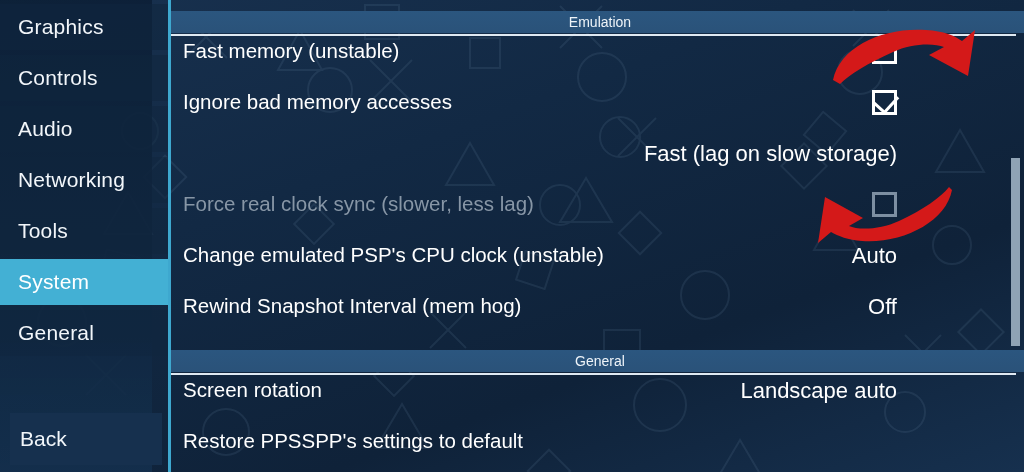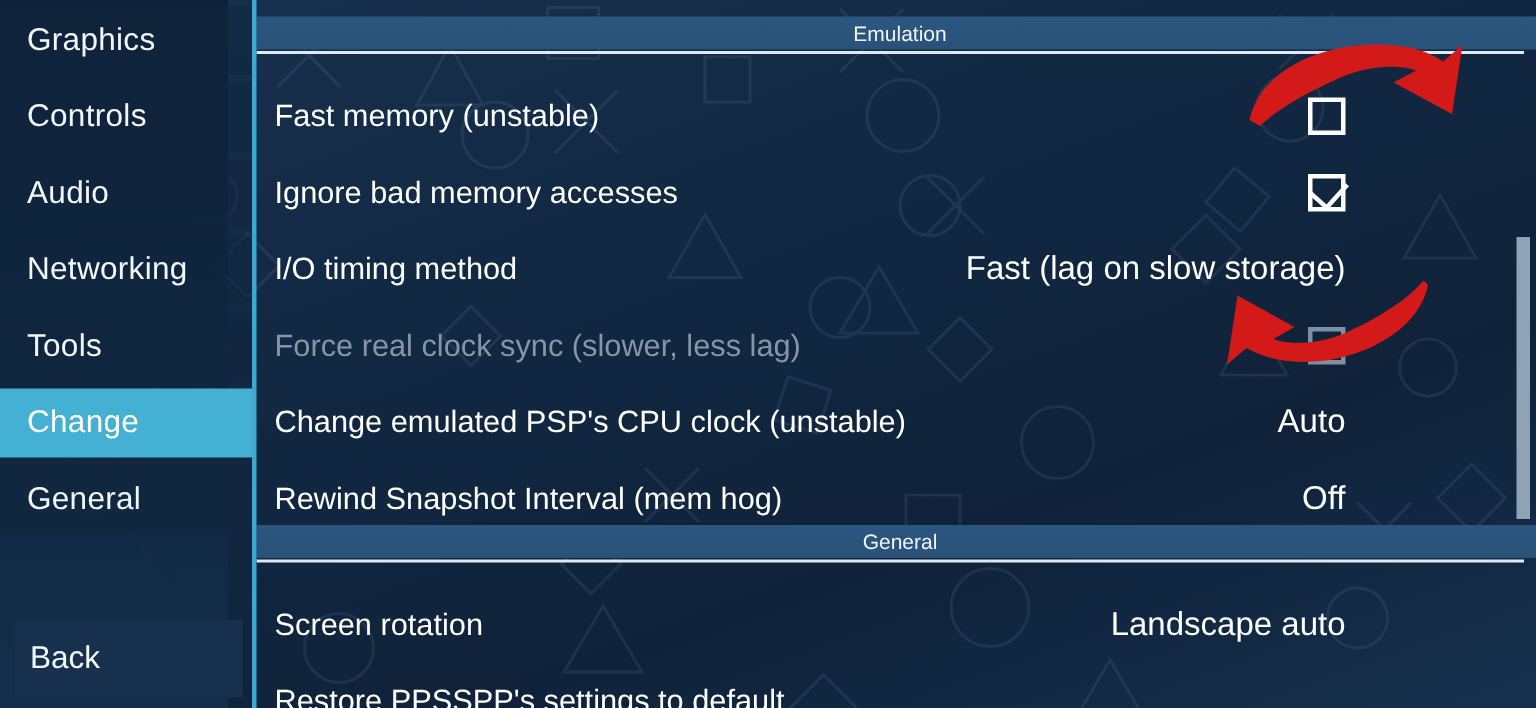--- a/index.html
+++ b/index.html
@@ -105,21 +105,21 @@
     height: 2px;
     background: #dfe9f2;
   }
 
   .row {
     position: absolute;
     left: 0;
     width: 748px;
     height: 51px;
     display: flex;
-    align-items: flex-end;
+    align-items: flex-start;
   }
   .row-label {
     color: #ffffff;
     font-size: 20.5px;
     padding-left: 12px;
     white-space: nowrap;
   }
   .row.disabled .row-label { color: #8796a6; }
 
   .row-value {
@@ -234,21 +234,21 @@
     <div class="side-item" style="top:106px">
         <span>Audio</span>
       </div>
     <div class="side-item" style="top:208px">
         <span>Tools</span>
       </div>
     <div class="side-item" style="top:157px">
         <span>Networking</span>
       </div>
     <div class="side-item selected" style="top:259px">
-        <span>Change</span>
+        <span>System</span>
       </div>
     <div class="side-item" style="top:310px">
         <span>General</span>
       </div>
 
     <div id="side-back">
       <span>Back</span>
     </div>
   </div>
   <div id="accent"></div>
@@ -266,21 +266,20 @@
     </div>
 
     <div class="row" style="top:90px">
       <span class="row-label">Ignore bad memory accesses</span>
       <span class="checkbox">
           <i class="check-mark"></i>
         </span>
     </div>
 
     <div class="row" style="top:141px">
-      <span class="row-label">I/O timing method</span>
       <span class="row-value">Fast (lag on slow storage)</span>
     </div>
 
     <div class="row disabled" style="top:192px">
       <span class="row-label">Force real clock sync (slower, less lag)</span>
       <span class="checkbox disabled"></span>
     </div>
 
     <div class="row" style="top:243px">
       <span class="row-label">Change emulated PSP's CPU clock (unstable)</span>

